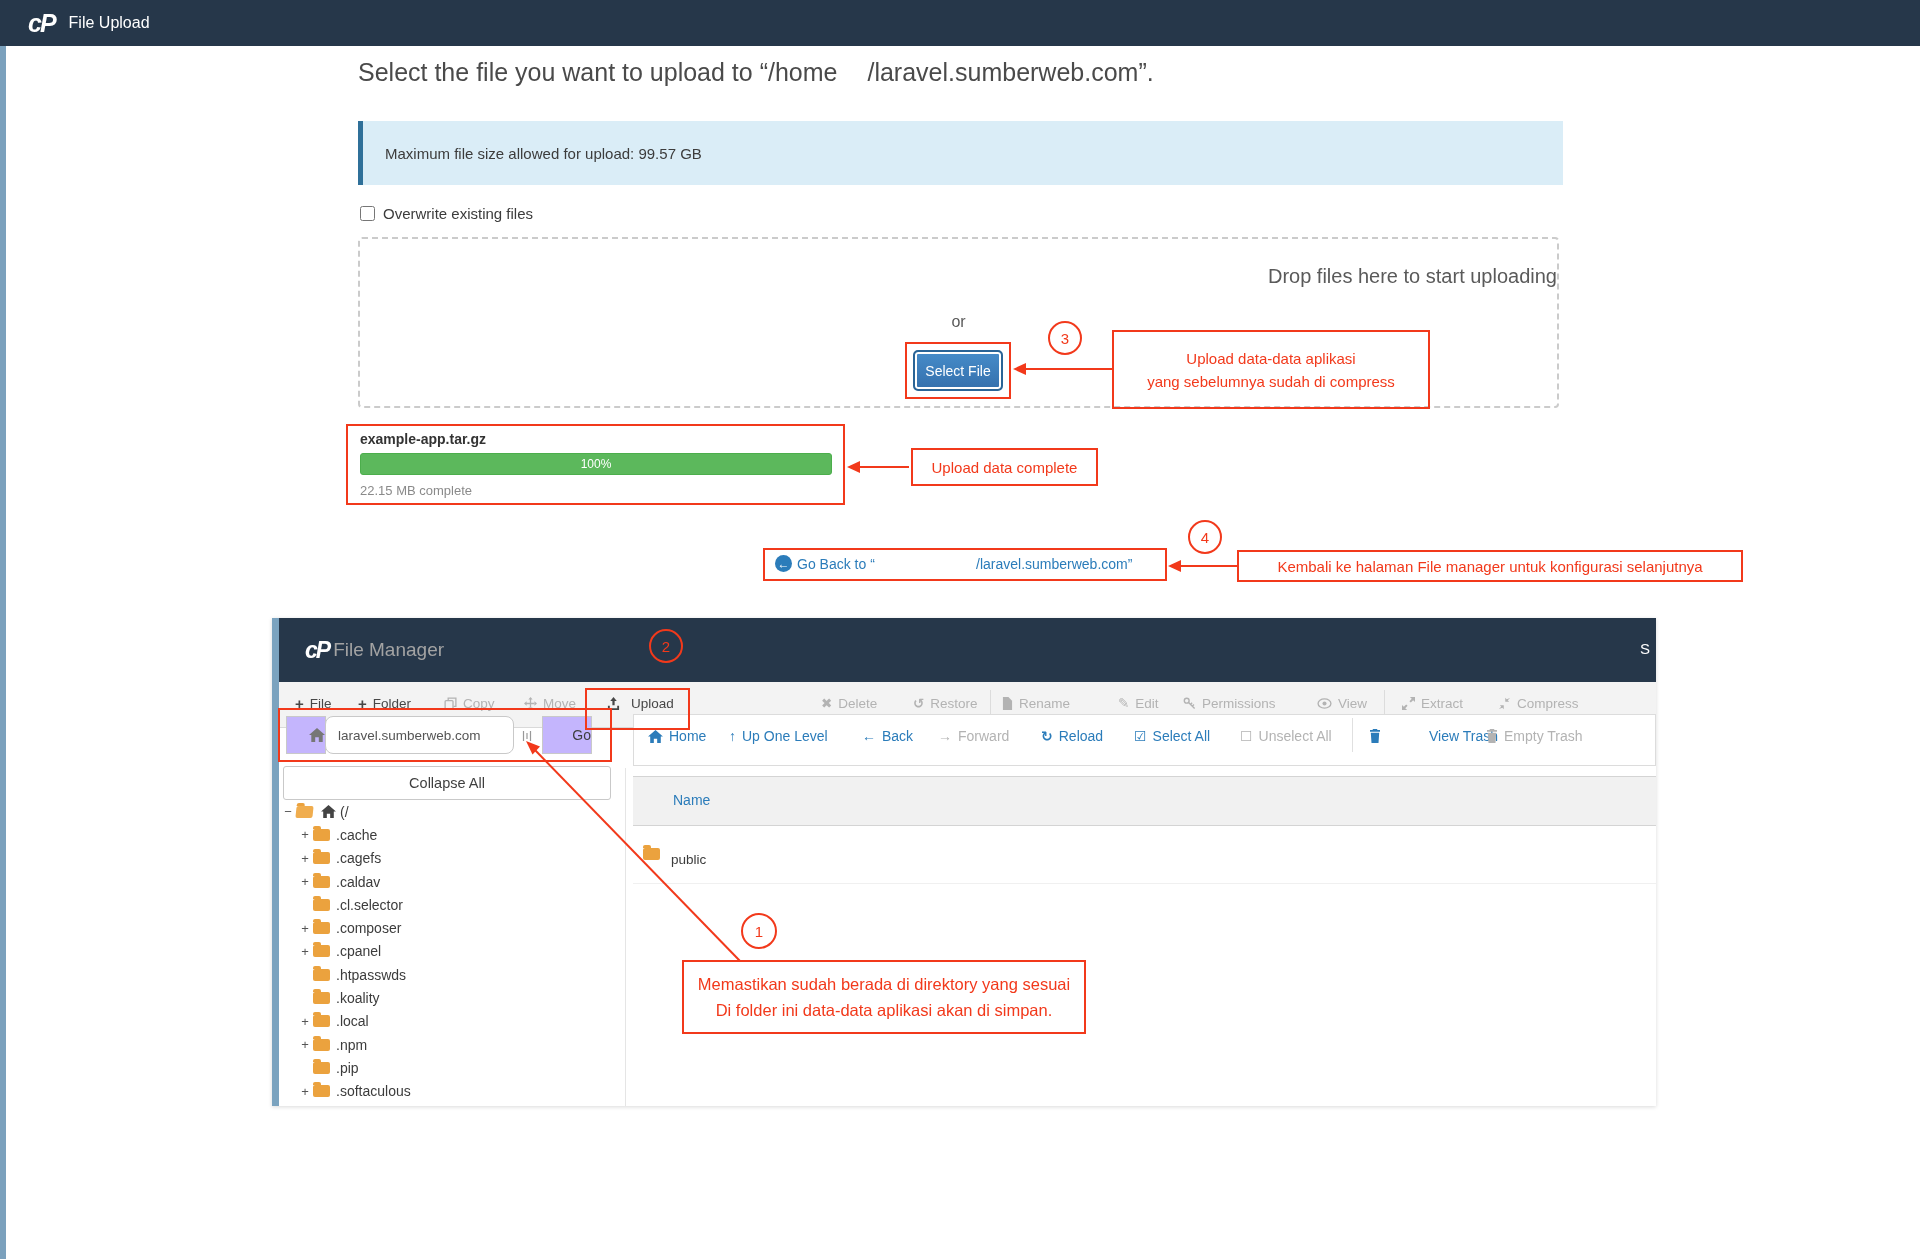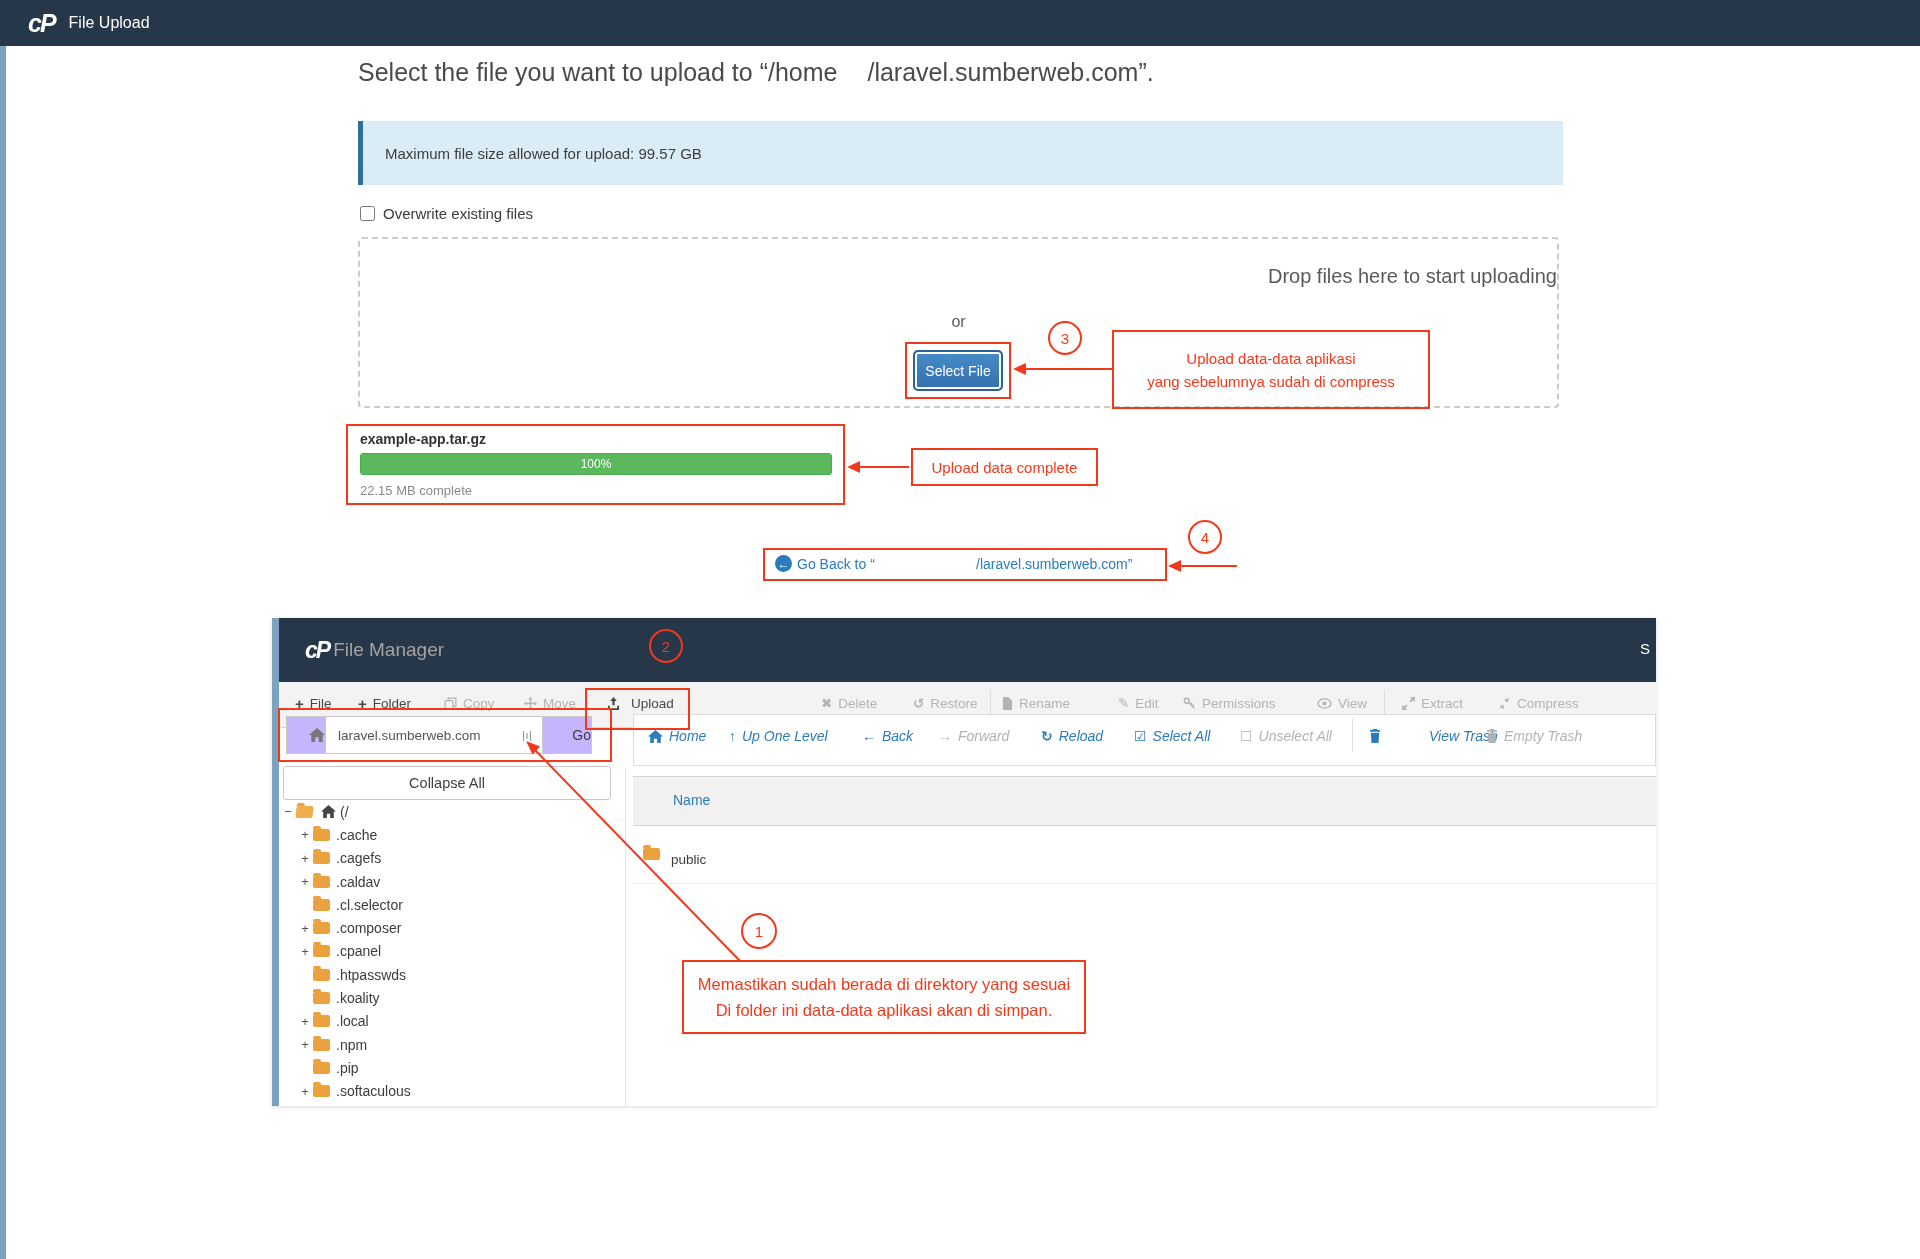--- a/index.html
+++ b/index.html
@@ -62,21 +62,21 @@
   .ic{display:inline-flex;align-items:center;justify-content:center;line-height:1;}
   .ic svg{display:block;}
   .plus{font-weight:700;font-size:15px;}
   
   .pbtn{position:absolute;background:#c4b5fd;border:1px solid #c9c9c9;box-sizing:border-box;display:flex;align-items:center;justify-content:flex-end;color:#777;}
   .pinput{position:absolute;border:1px solid #c9c9c9;box-sizing:border-box;font-size:13.5px;color:#555;
           font-family:inherit;padding:0 26px 0 12px;}
   .pastebars{position:absolute;color:#999;}
   
   .navbar{position:absolute;left:361px;top:96px;width:1023px;height:52px;background:#fff;border:1px solid #dcdcdc;box-sizing:border-box;}
-  .nv{position:absolute;top:110px;display:flex;align-items:center;gap:6px;font-size:14px;cursor:pointer;white-space:nowrap;color:#2b7cba;font-style:italic;}
+  .nv{position:absolute;top:110px;display:flex;align-items:center;gap:6px;font-size:14px;cursor:pointer;white-space:nowrap;color:#2b7cba;}
   .nv.off{color:#b3b3b3;}
   .nv .gl{font-weight:700;}
   .nvsep{position:absolute;top:100px;width:1px;height:34px;background:#e0e0e0;}
   
   .collapse-btn{position:absolute;left:11px;top:148px;width:328px;height:34px;background:#fff;border:1px solid #c9c9c9;
      border-radius:3px;font-size:14.5px;color:#3f3f3f;display:flex;align-items:center;justify-content:center;cursor:pointer;box-sizing:border-box;}
   .divider{position:absolute;left:353px;top:150px;width:1px;height:338px;background:#e5e5e5;}
   .tree{position:absolute;left:8px;top:182px;width:340px;}
   .trow{display:flex;align-items:center;height:23.3px;font-size:14px;color:#3c3c3c;cursor:pointer;}
   .texp{width:16px;text-align:center;color:#555;font-size:13px;flex:0 0 16px;}
@@ -146,20 +146,23 @@
 
   <div class="goback">
     <span class="gb-icon">←</span>
     <span class="gb-text" style="left:34px;">Go Back to “</span>
     <span class="gb-text" style="left:213px;">/laravel.sumberweb.com”</span>
   </div>
   <div class="redbox" style="left:763px;top:548px;width:404px;height:33px;"></div>
   <div class="redcircle" style="left:1188px;top:520px;">
       <span>4</span>
     </div>
+  <div class="redbox ann" style="left:1237px;top:550px;width:506px;height:32px;">
+    <span class="redtext">Kembali ke halaman File manager untuk konfigurasi selanjutnya</span>
+  </div>
 
   <div class="fm">
     <div class="fm-strip"></div>
 
     <div class="fm-header">
       <span class="cplogo">cP</span>
       <span class="fm-title">File Manager</span>
     </div>
     <span class="fm-s">S</span>
 
@@ -262,21 +265,21 @@
         <span>Compress</span>
       </span>
 
     <div class="pbtn" style="left:14px;top:98px;width:40px;height:38px;">
       <span class="ic">
           <svg width="16" height="14" viewBox="0 0 16 14">
             <path fill="currentColor" d="M8 0l8 7h-2.3v7H9.8V9.3H6.2V14H2.3V7H0z"></path>
           </svg>
         </span>
     </div>
-    <input class="pinput" style="left: 53px; top: 98px; width: 218px; height: 38px;" value="laravel.sumberweb.com">
+    <input class="pinput" style="left: 53px; top: 98px; width: 189px; height: 38px; border-radius: 8px;" value="laravel.sumberweb.com">
     <span class="pastebars" style="left:250px;top:110px;"><svg width="10" height="12" viewBox="0 0 10 12">
           <path stroke="currentColor" stroke-width="1.2" d="M1.5 1v10M5 3v6M8.5 1v10" fill="none"></path>
         </svg></span>
     <div class="pbtn" style="left:270px;top:98px;width:50px;height:38px;color:#3f3f3f;font-size:14px;">
         <span>Go</span>
       </div>
 
     <div class="navbar"></div>
     <span class="nv" style="left:376px;">
         <span class="ic">

